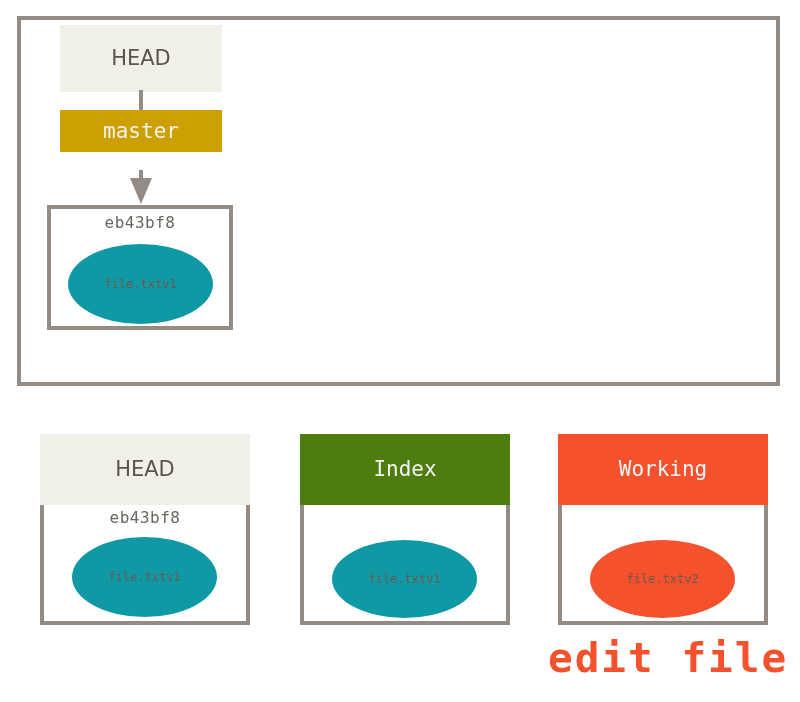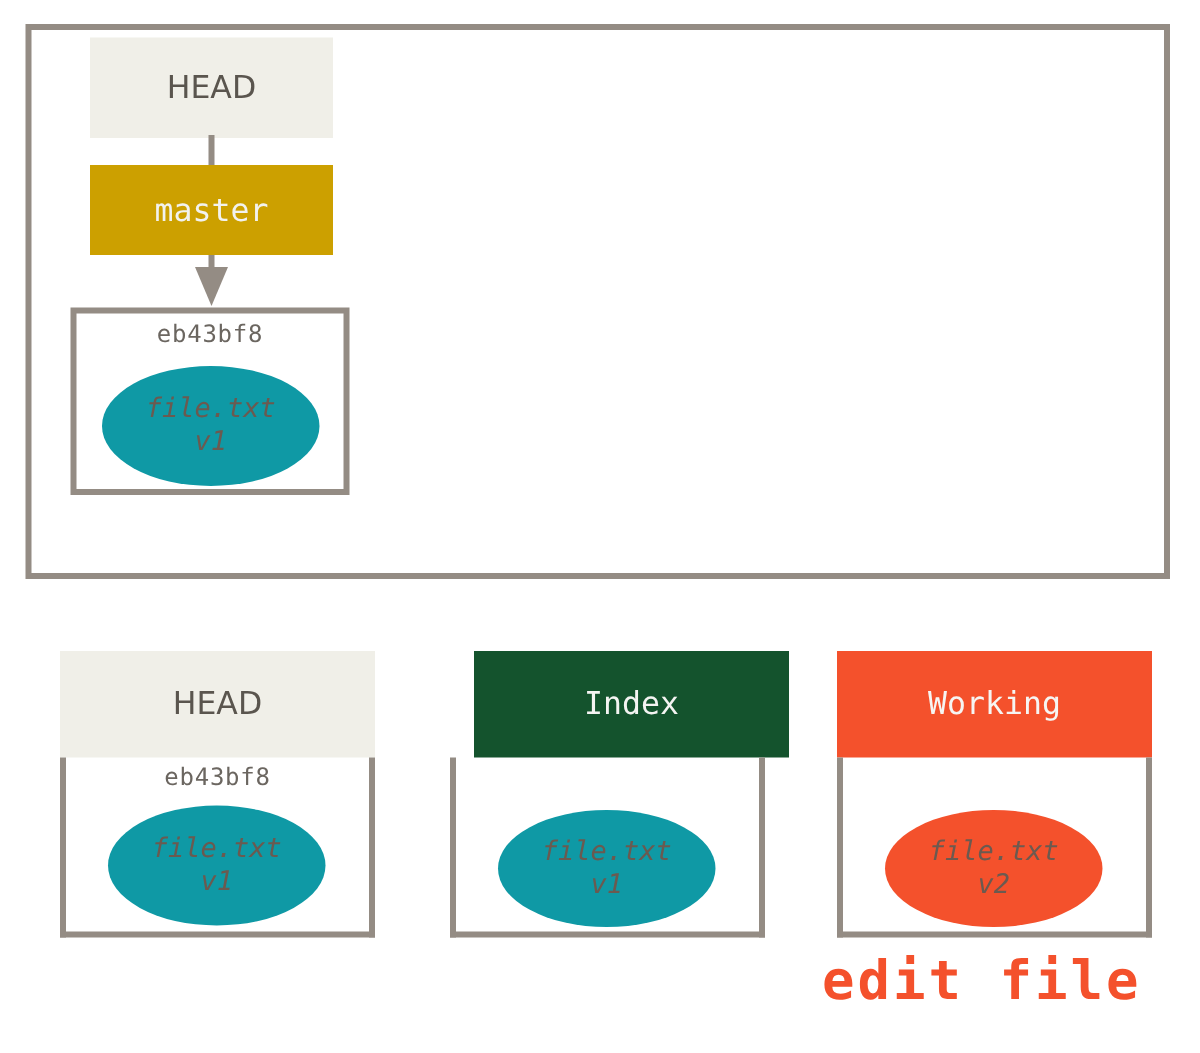--- a/index.html
+++ b/index.html
@@ -56,21 +56,21 @@
     background: #f0efe8;
     color: #5a554e;
     font-family: "DejaVu Sans", "Liberation Sans", sans-serif;
     font-size: 21px;
   }
 
   .master-box {
     left: 60px;
     top: 110px;
     width: 162px;
-    height: 60px;
+    height: 42px;
     background: #cca000;
     color: #f2f2ee;
     font-size: 21px;
   }
 
   
   .conn-line {
     position: absolute;
     background: #948c84;
   }
@@ -119,29 +119,28 @@
     color: #6b6660;
     letter-spacing: 0.5px;
     z-index: 3;
   }
 
   
   .blob {
     position: absolute;
     border-radius: 50%;
     display: flex;
-    flex-direction: column;
+    flex-direction: row;
     align-items: center;
     justify-content: center;
     text-align: center;
     line-height: 1.2;
-    font-size: 18px;
+    font-size: 12px;
     color: #6b5a50;
     z-index: 2;
-    font-style: italic;
   }
   .blob-teal { background: #0f99a5; }
   .blob-orange { background: #f4512c; }
 
   .commit-blob {
     left: 68px;
     top: 244px;
     width: 145px;
     height: 80px;
   }
@@ -191,22 +190,22 @@
   }
   .head-bottom-body { left: 40px; }
   .head-bottom-blob {
     left: 72px;
     top: 537px;
     width: 145px;
     height: 80px;
   }
 
   .index-header {
-    left: 316px;
-    background: #14532d;
+    left: 300px;
+    background: #4d7c0f;
     color: #f4f4f2;
     align-items: center;
   }
   .index-body { left: 300px; }
   .index-blob {
     left: 332px;
     top: 540px;
     width: 145px;
     height: 78px;
   }
@@ -223,21 +222,21 @@
     top: 540px;
     width: 145px;
     height: 78px;
   }
 
   
   .edit-caption {
     position: absolute;
     left: 548px;
     top: 634px;
-    font-size: 36px;
+    font-size: 41px;
     font-weight: bold;
     color: #f4512c;
     letter-spacing: 2px;
     white-space: nowrap;
   }
 
   .blob-line { display: block; }
 </style>
 </head>
 <body>

